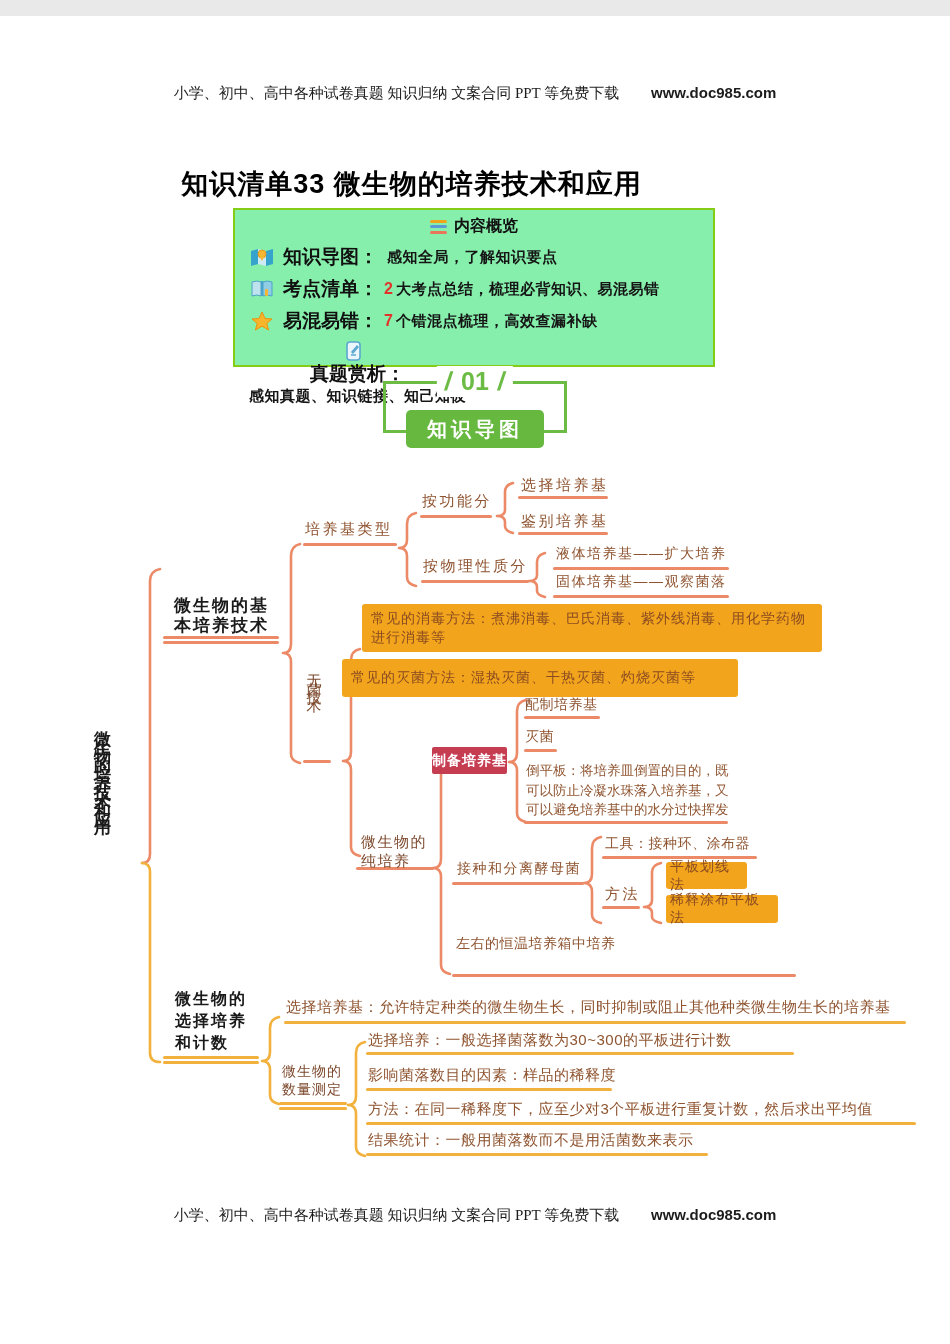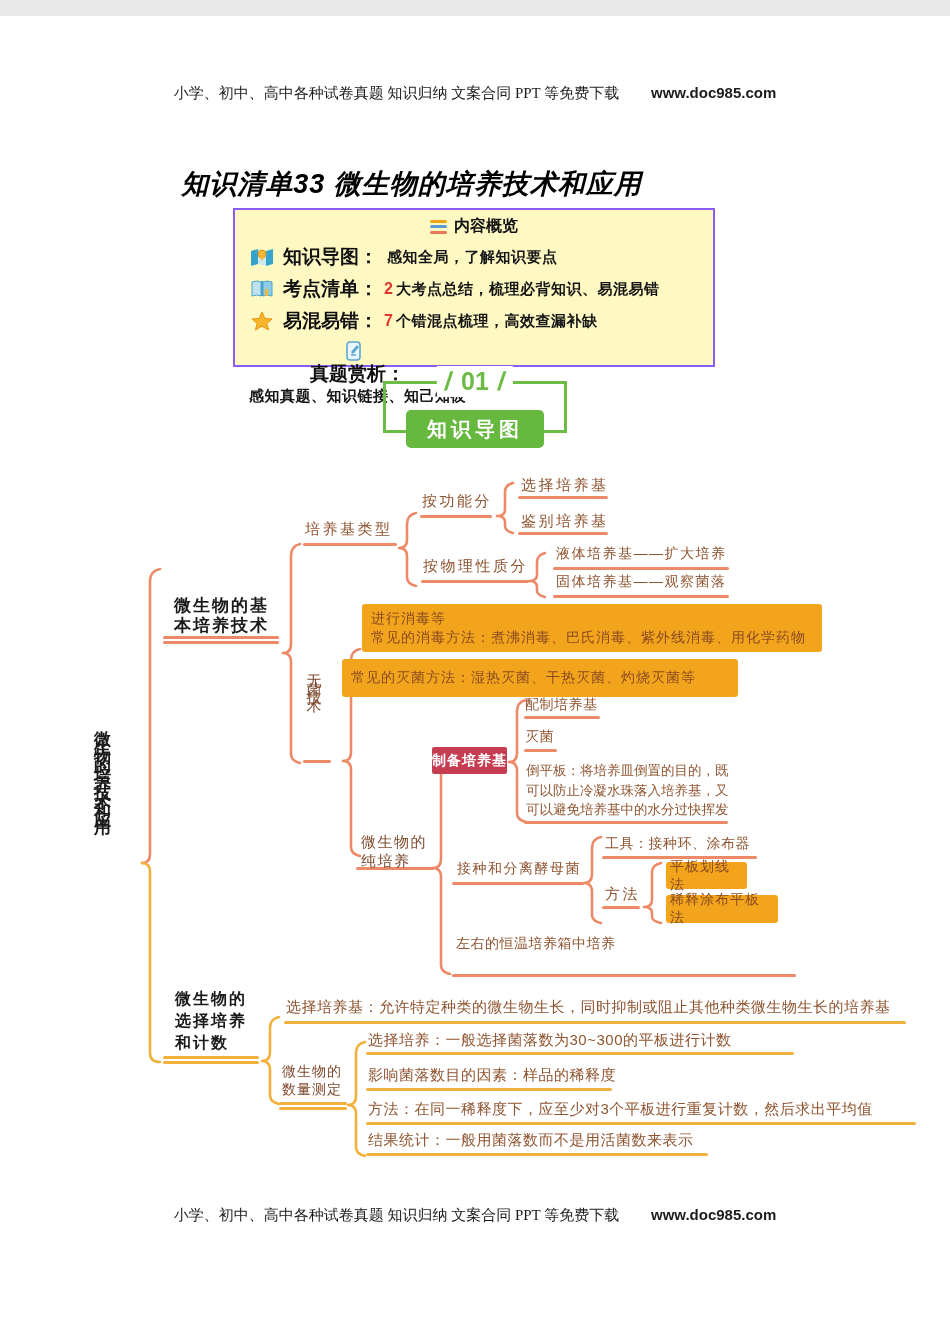--- a/index.html
+++ b/index.html
@@ -4,23 +4,23 @@
 <style>
   html,body{margin:0;padding:0;background:#e9e9e9;}
   .page{position:relative;width:950px;height:1344px;margin:16px auto;background:#ffffff;overflow:hidden;
         font-family:"Liberation Sans","DejaVu Sans",sans-serif;color:#222;}
   
   .wm{position:absolute;left:0;width:950px;text-align:center;font-family:"Liberation Serif","DejaVu Serif",serif;
       font-size:15px;color:#1c1c1c;}
   .wm .url{margin-left:28px;font-family:"Liberation Sans",sans-serif;font-weight:600;}
   
   .title{position:absolute;left:0;top:150px;width:823px;text-align:center;margin:0;
-         font-size:27px;font-weight:800;letter-spacing:1px;color:#000;font-style:italic;}
-  
-  .ovbox{position:absolute;left:233px;top:192px;width:482px;height:159px;border:2px solid #8b5cf6;background:#fef9c3;box-sizing:border-box;}
+         font-size:27px;font-weight:800;letter-spacing:1px;color:#000;}
+  
+  .ovbox{position:absolute;left:233px;top:192px;width:482px;height:159px;border:2px solid #84cc16;background:#86efac;box-sizing:border-box;}
   .ovtitle{position:absolute;left:0;top:6px;width:100%;display:flex;align-items:center;justify-content:center;gap:7px;
            font-size:16px;font-weight:800;color:#111;}
   .bars{display:inline-flex;flex-direction:column;gap:2.5px;}
   .bars i{display:block;width:17px;height:3px;border-radius:2px;}
   .bars i:nth-child(1){background:#f0a41b;}
   .bars i:nth-child(2){background:#5b9bd5;}
   .bars i:nth-child(3){background:#e8765a;}
   .ovrow{position:absolute;left:14px;display:flex;align-items:center;height:22px;}
   .ovrow .ic{width:26px;height:22px;display:inline-flex;align-items:center;justify-content:center;margin-right:8px;}
   .ovlabel{font-family:"Liberation Serif","DejaVu Serif",serif;font-size:19px;font-weight:700;color:#101010;}
@@ -194,22 +194,22 @@
     <div class="mm lab15" style="left:305px;top:504px">培养基类型</div>
     <div class="mm lab15" style="left:422px;top:476px">按功能分</div>
     <div class="mm lab15" style="left:521px;top:460px">选择培养基</div>
     <div class="mm lab15" style="left:521px;top:496px">鉴别培养基</div>
     <div class="mm lab15" style="left:423px;top:541px">按物理性质分</div>
     <div class="mm lab14" style="left:556px;top:529px">液体培养基——扩大培养</div>
     <div class="mm lab14" style="left:556px;top:557px">固体培养基——观察菌落</div>
 
     <div class="mm vtext" style="left:304px;top:646px;font-size:15px;letter-spacing:8px;height:100px;color:#7d4a2e">无菌技术</div>
     <div class="obox ml" style="left:362px;top:588px;width:460px;height:48px">
+      <div>常见的消毒方法：煮沸消毒、巴氏消毒、紫外线消毒、用化学药物</div>
       <div>进行消毒等</div>
-      <div>常见的消毒方法：煮沸消毒、巴氏消毒、紫外线消毒、用化学药物</div>
     </div>
     <div class="obox" style="left:342px;top:643px;width:396px;height:38px">常见的灭菌方法：湿热灭菌、干热灭菌、灼烧灭菌等</div>
 
     <div class="mm" style="left:361px;top:816px;font-size:15px;letter-spacing:1.5px;line-height:19px;color:#7d4a2e">
       <div>微生物的</div>
       <div>纯培养</div>
     </div>
 
     <div class="rbox" style="left:432px;top:731px;width:75px;height:27px">制备培养基</div>
     <div class="mm leaf14" style="left:525px;top:680px">配制培养基</div>

